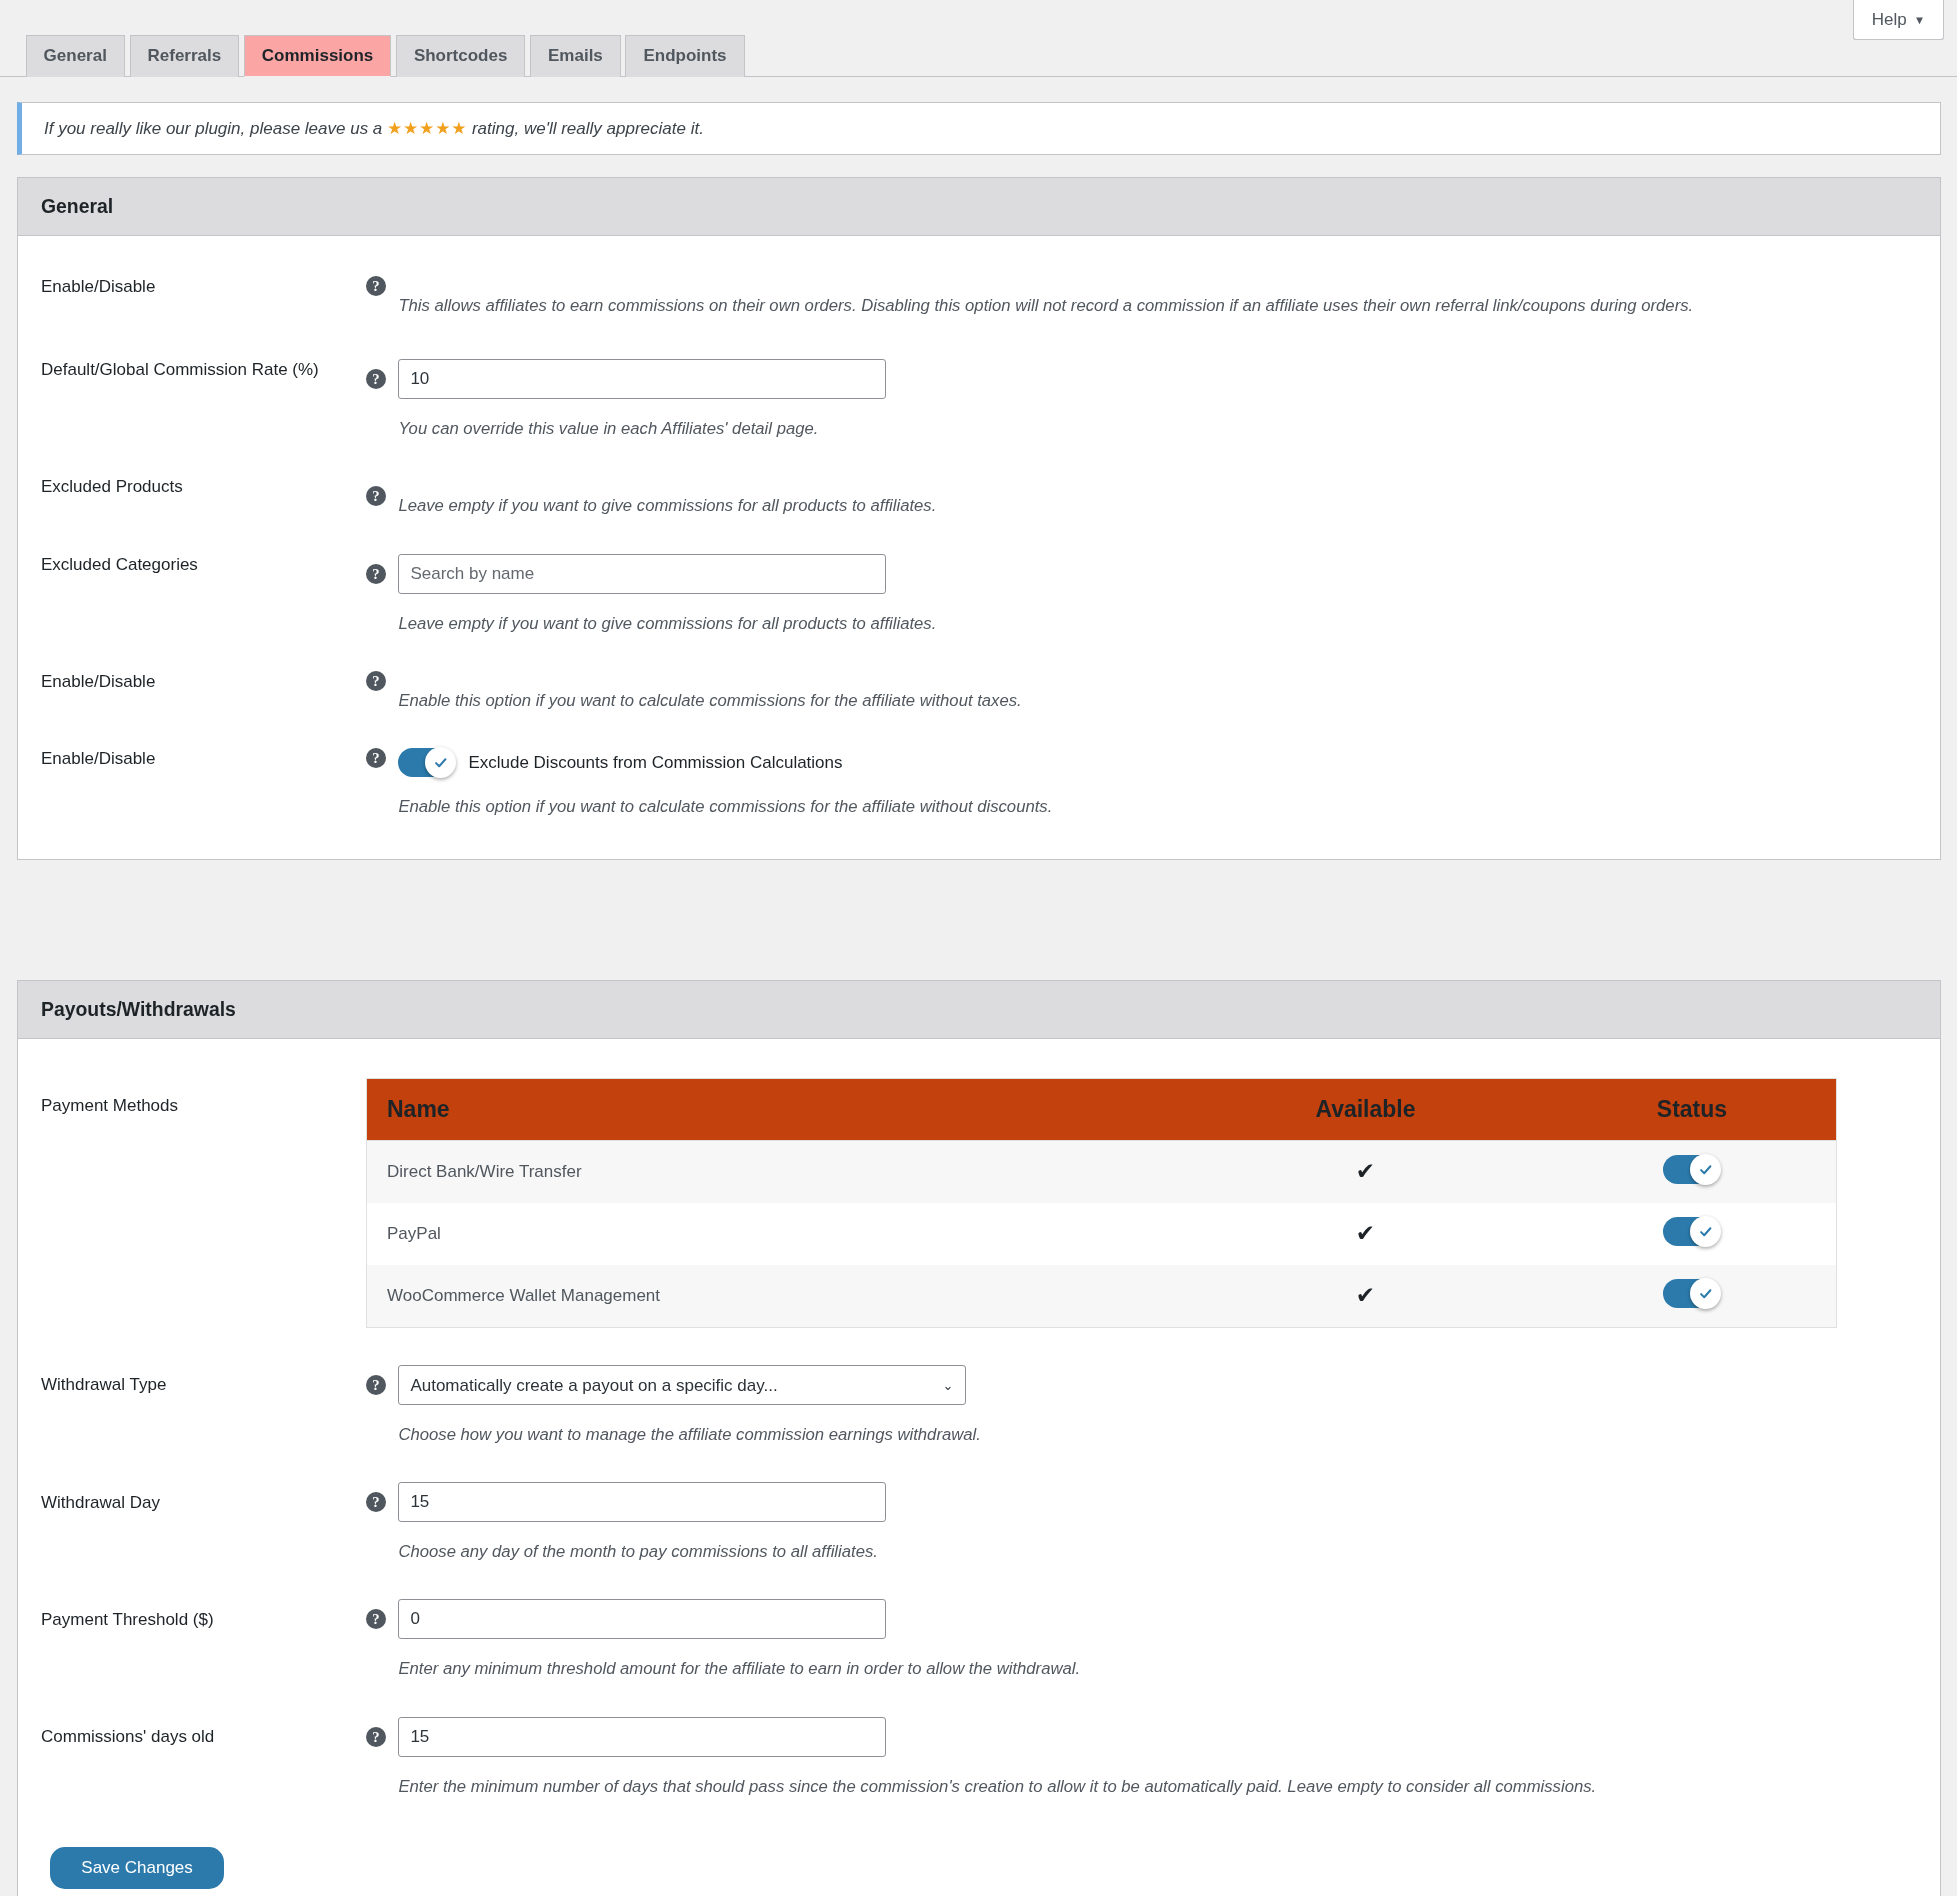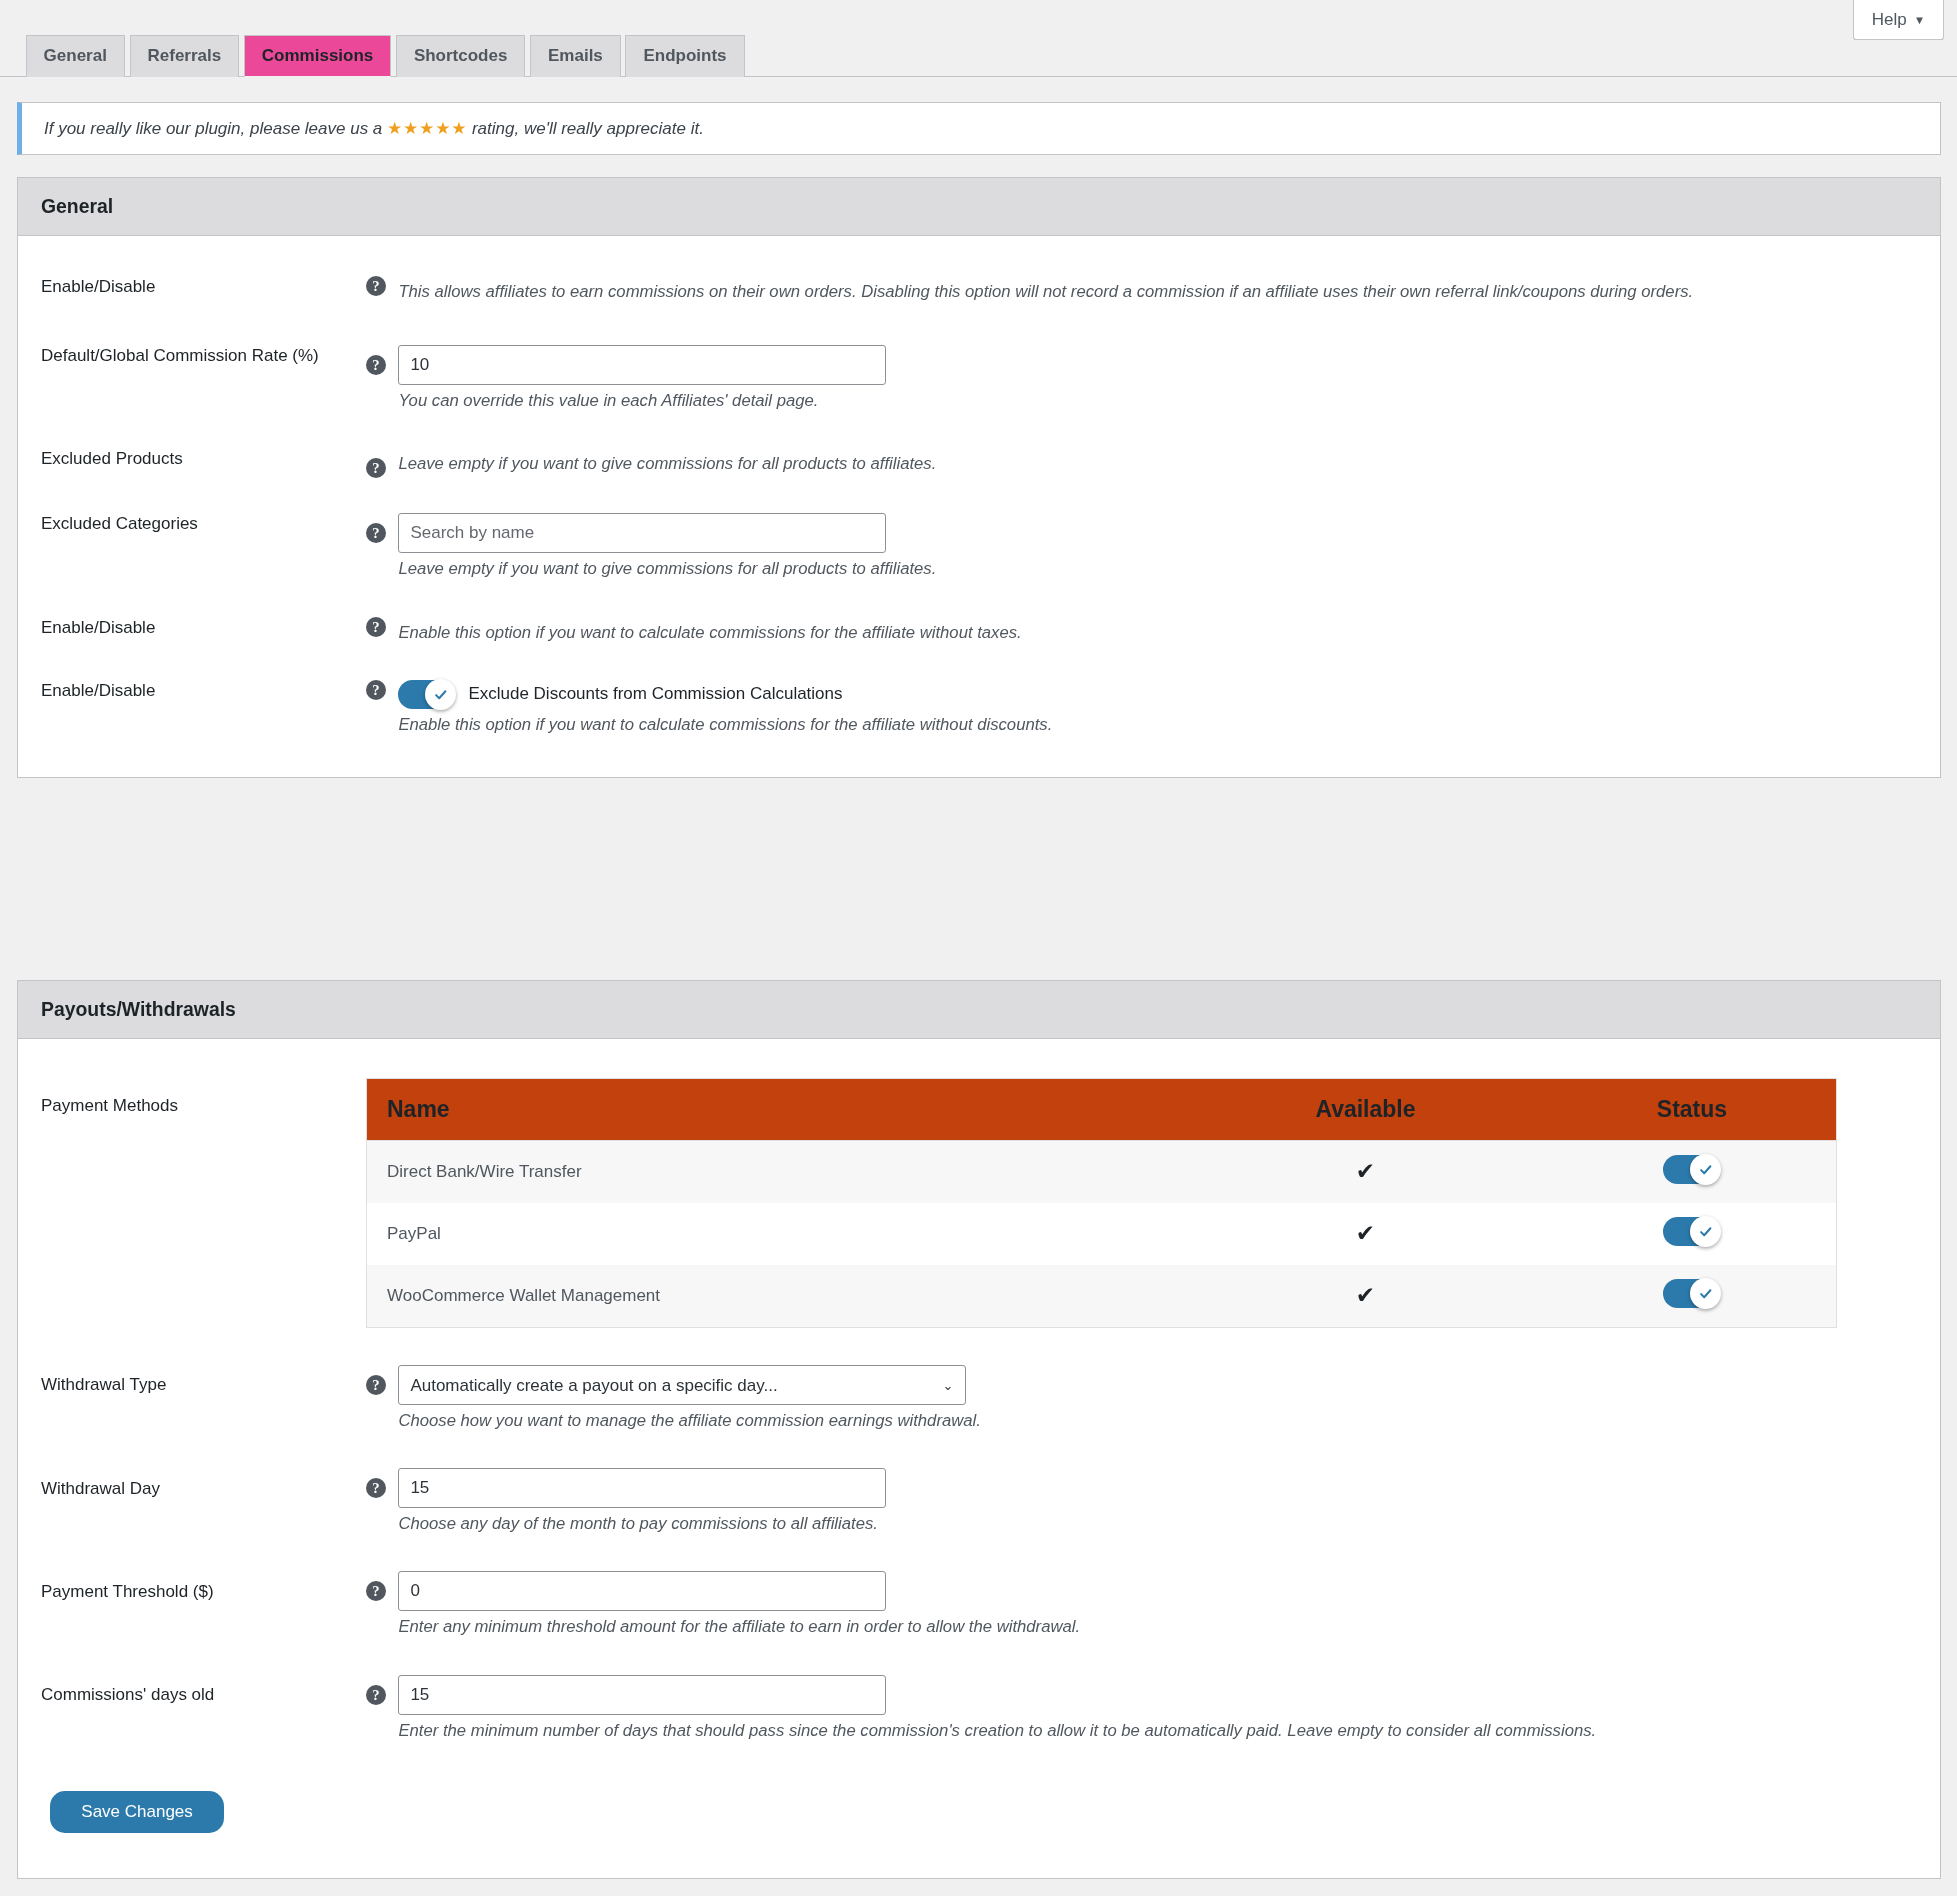--- a/index.html
+++ b/index.html
@@ -59,21 +59,21 @@
     border: 0.8px solid #c3c4c7;
     border-bottom: none;
     font-size: 17px;
     font-weight: 600;
     color: #50575e;
     cursor: pointer;
     position: relative;
     top: 0.8px;
   }
   .tab.active {
-    background: #ec4899;
+    background: #fca5a5;
     border-bottom: 0.8px solid #f0f0f1;
     color: #1d2327;
   }
 
   
   .notice {
     position: absolute;
     top: 102px; left: 17px;
     width: 1924px;
     min-height: 53px;
@@ -137,21 +137,21 @@
     user-select: none;
     margin-right: 12.4px;
   }
   .field-col { flex: 1; }
 
   .desc {
     font-style: italic;
     font-size: 16.7px;
     color: #50575e;
     line-height: 1.45;
-    margin-top: 4px;
+    margin-top: 18px;
     max-width: 1471px;
   }
 
   
   input.txt {
     width: 488px;
     height: 40px;
     padding: 3.1px 11px;
     border: 0.8px solid #8c8f94;
     border-radius: 3.1px;

